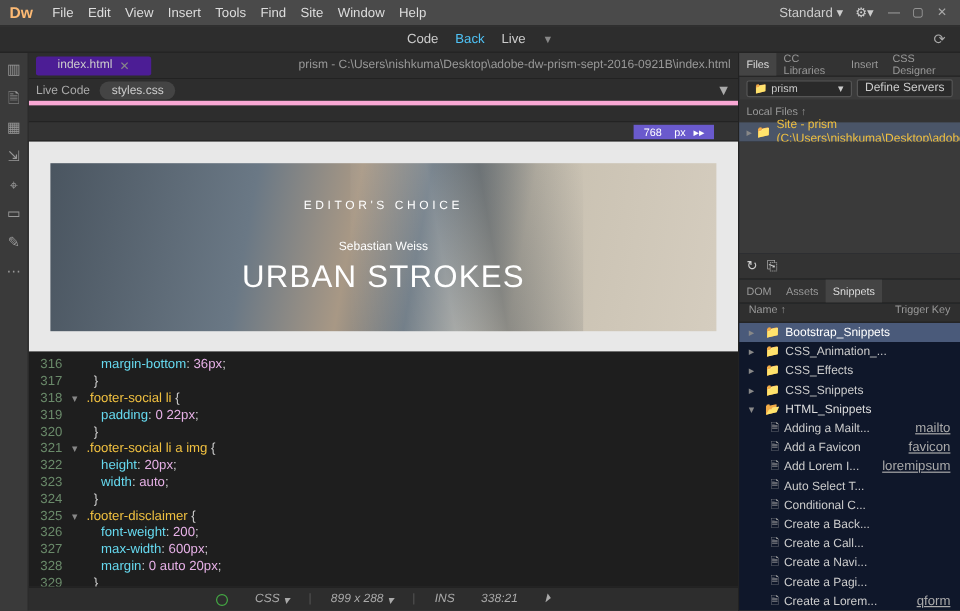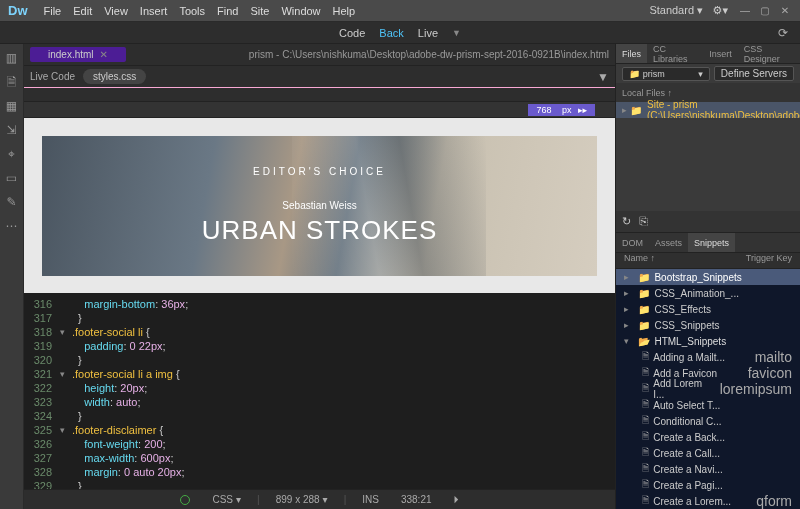--- a/index.html
+++ b/index.html
@@ -1,21 +1,21 @@
 <!DOCTYPE html>
 <html><head>
 <meta charset="utf-8">
 <style>
 * { margin: 0; padding: 0; box-sizing: border-box; font-family: -apple-system, "Segoe UI", Arial, sans-serif; }
 body { background: #3a3a3a; color: #ccc; font-size: 11px; overflow: hidden; width: 800px; height: 509px; }
 .app { display: flex; flex-direction: column; height: 509px; }
 
 
 .menubar { background: #4a4a4a; height: 22px; display: flex; align-items: center; padding: 0 8px; gap: 12px; border-bottom: 1px solid #2a2a2a; }
-.logo { color: #7dd3fc; font-weight: bold; font-size: 13px; margin-right: 4px; }
+.logo { color: #fdba74; font-weight: bold; font-size: 13px; margin-right: 4px; }
 .menubar-item { color: #ddd; font-size: 11px; cursor: default; }
 .menubar-right { margin-left: auto; display: flex; align-items: center; gap: 10px; }
 .win-controls { display: flex; gap: 6px; }
 .win-btn { width: 14px; height: 14px; color: #aaa; font-size: 10px; text-align: center; line-height: 14px; }
 
 
 .viewbar { background: #2d2d2d; height: 22px; display: flex; align-items: center; justify-content: center; gap: 14px; border-bottom: 1px solid #222; position: relative; }
 .viewbar-item { color: #ccc; font-size: 11px; }
 .viewbar-item.active { color: #4fc3f7; }
 .viewbar-arrow { color: #888; font-size: 9px; }
@@ -31,21 +31,21 @@
 
 .center { flex: 1; display: flex; flex-direction: column; overflow: hidden; }
 
 
 .tabbar { background: #2d2d2d; height: 22px; display: flex; align-items: center; padding: 0 6px; border-bottom: 1px solid #222; }
 .tab { background: #4c1d95; padding: 2px 18px; border-radius: 2px; font-size: 10px; color: #ccc; display: flex; align-items: center; gap: 6px; }
 .tab-x { color: #888; font-size: 10px; }
 .tabbar-path { margin-left: auto; color: #999; font-size: 10px; }
 
 
-.livebar { background: #2d2d2d; height: 22px; display: flex; align-items: center; padding: 0 6px; gap: 8px; border-bottom: 1px solid #f9a8d4; }
+.livebar { background: #2d2d2d; height: 22px; display: flex; align-items: center; padding: 0 6px; gap: 8px; border-bottom: 4px solid #f9a8d4; }
 .live-label { color: #aaa; font-size: 10px; }
 .pill { background: #444; border-radius: 10px; padding: 2px 10px; font-size: 10px; color: #ccc; }
 .livebar-filter { margin-left: auto; color: #aaa; font-size: 12px; }
 
 
 .crumb { background: #2d2d2d; height: 14px; border-bottom: 1px solid #222; }
 
 
 .ruler { background: #333; height: 16px; display: flex; align-items: center; justify-content: flex-end; padding-right: 20px; border-bottom: 1px solid #222; }
 .ruler-ind { background: #6a5acd; color: #fff; font-size: 9px; padding: 1px 8px; display: flex; align-items: center; gap: 4px; }
@@ -65,21 +65,21 @@
 .fold { width: 12px; color: #888; font-size: 9px; }
 .code-text { white-space: pre; }
 .sel { color: #f0c040; }
 .prop { color: #66d9ef; }
 .val { color: #e6b0e6; }
 .brace { color: #ccc; }
 .punct { color: #ccc; }
 
 
 .statusbar { background: #2d2d2d; height: 20px; display: flex; align-items: center; justify-content: center; gap: 10px; border-top: 1px solid #222; font-size: 10px; color: #aaa; }
-.status-item { display: flex; gap: 3px; padding: 0 6px; }
+.status-item { display: flex; gap: 3px; padding: 0 6px; font-style: italic; }
 .status-sep { color: #555; }
 .circled { border: 1px solid #4a4; border-radius: 50%; width: 10px; height: 10px; }
 
 
 .rightcol { width: 185px; background: #0f172a; border-left: 1px solid #222; display: flex; flex-direction: column; }
 .panel-tabs { background: #333; height: 20px; display: flex; align-items: center; font-size: 9px; border-bottom: 1px solid #222; }
 .panel-tab { padding: 0 6px; color: #999; height: 100%; display: flex; align-items: center; }
 .panel-tab.active { background: #444; color: #ddd; }
 .panel-body { background: #3a3a3a; font-size: 10px; }
 .panel-row { height: 20px; display: flex; align-items: center; padding: 0 6px; gap: 4px; border-bottom: 1px solid #333; }
@@ -89,21 +89,21 @@
 .tree-row.sel { background: #4a5568; }
 .tree-icon { width: 10px; font-size: 9px; color: #888; }
 .folder-icon { color: #c9a96e; font-size: 10px; }
 .panel-hdr { background: #333; height: 18px; display: flex; align-items: center; padding: 0 6px; font-size: 9px; color: #999; gap: 8px; }
 .snip-toolbar { background: #333; height: 22px; display: flex; align-items: center; padding: 0 6px; gap: 8px; border-bottom: 1px solid #222; }
 .snip-list { flex: 1; overflow: hidden; }
 .snip-row { height: 16px; display: flex; align-items: center; padding-left: 8px; gap: 4px; font-size: 10px; }
 .snip-row.selected { background: #4a5a7a; color: #fff; }
 .snip-row.open { color: #ddd; }
 .file-icon { font-size: 9px; color: #aaa; }
-.snip-trigger { margin-left: auto; padding-right: 8px; color: #aaa; font-size: 14px; }
+.snip-trigger { margin-left: auto; padding-right: 8px; color: #aaa; text-decoration: underline; font-size: 11px; }
 .col-headers { background: #2f2f2f; height: 16px; display: flex; align-items: flex-start; padding: 0 8px; font-size: 9px; color: #999; border-bottom: 1px solid #222; }
 .files-area { height: 58px; }
 .snippets-area { flex:1; display:flex; flex-direction:column; }
 .spacer-gap { height: 150px; background: #3a3a3a; }
 </style>
 </head>
 <body>
 
 <div class="app">
 

